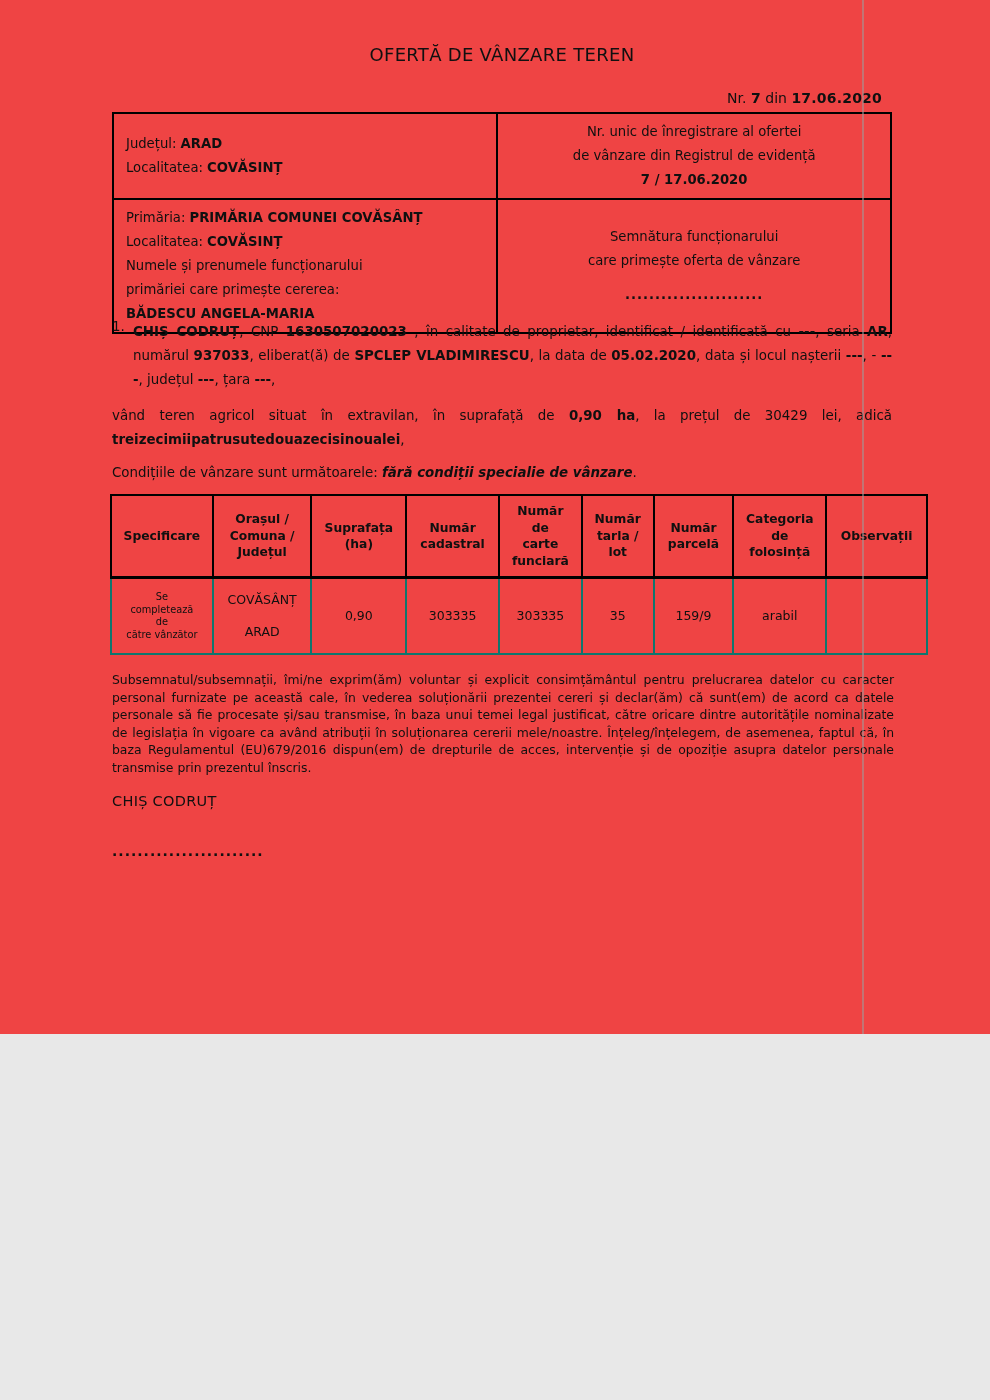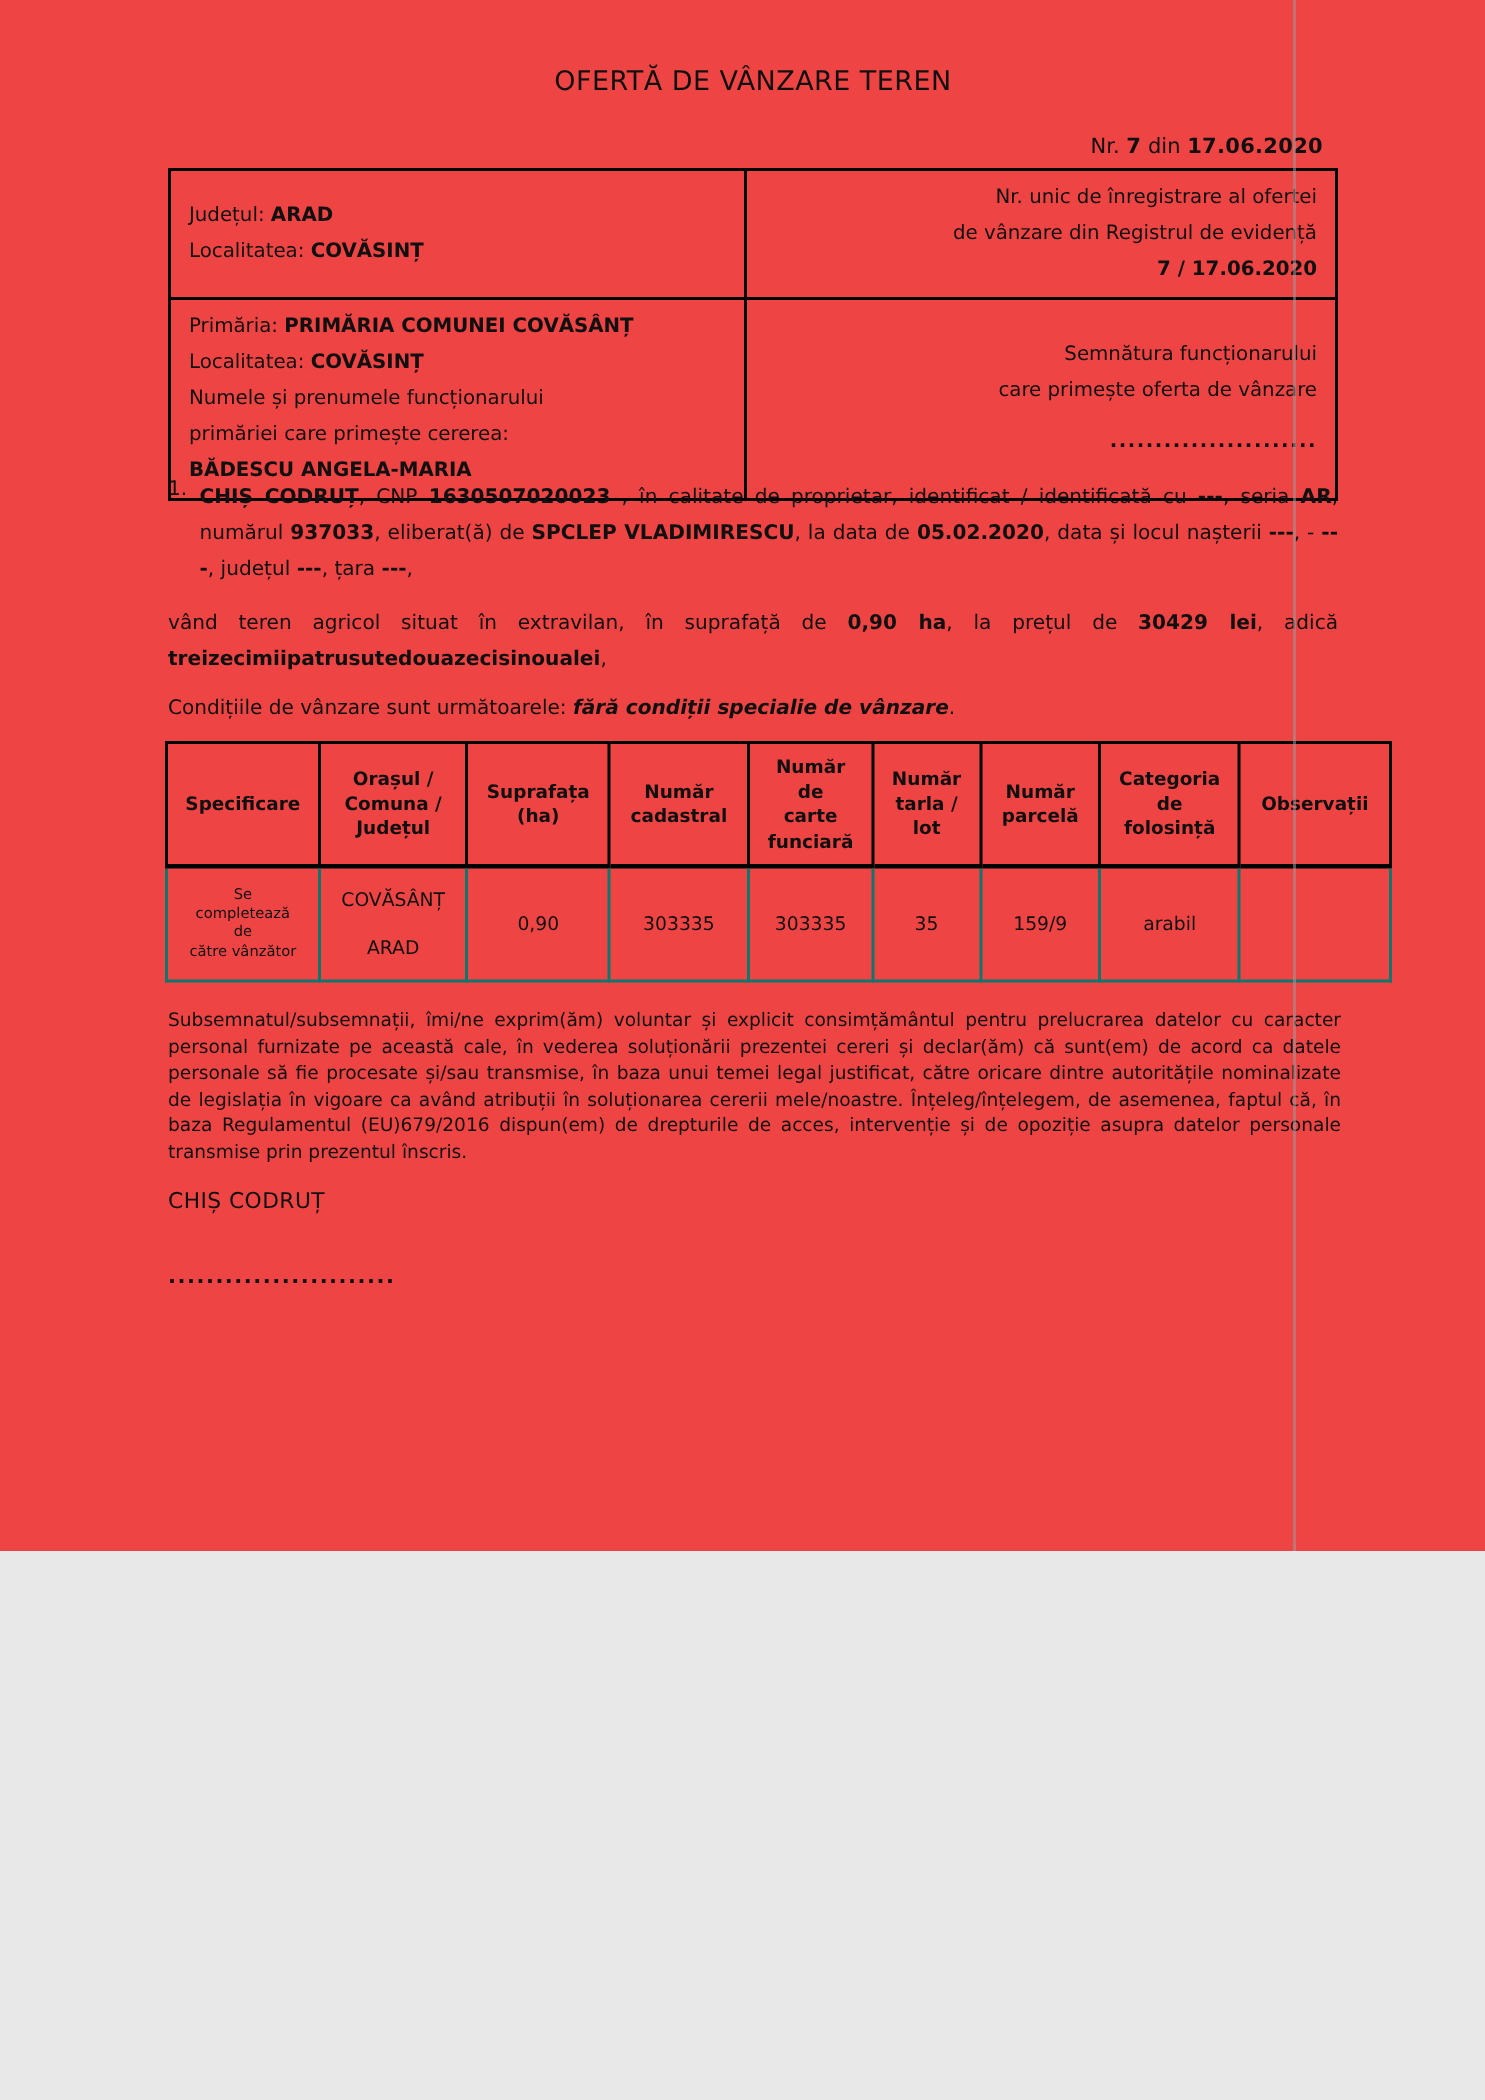--- a/index.html
+++ b/index.html
@@ -31,21 +31,21 @@
     position:absolute;top:112px;left:112px;width:780px;
     border-collapse:collapse;table-layout:fixed;
     font-size:13.2px;
   }
   .htable td{
     border:2px solid #000;vertical-align:middle;padding:6px 12px;
   }
   .htable .r1 td{height:63px;}
   .htable .r2 td{height:101px;}
   .htable .leftcell{line-height:24px;text-align:left;border-radius:20px;}
-  .htable .rightcell{line-height:24px;text-align:right;}
+  .htable .rightcell{line-height:24px;text-align:center;}
   .htable .dotline{margin-top:10px;font-weight:bold;letter-spacing:1px;}
   .para{
     position:absolute;left:112px;width:780px;
     font-size:13.4px;line-height:24px;text-align:justify;
   }
   .p1{top:320px;}
   .p1 .marker{position:absolute;left:0;top:-5px;}
   .p1 .ptext{display:block;margin-left:21px;}
   .p2{top:404px;}
   .p3{top:461px;}
@@ -122,21 +122,21 @@
       </td>
     </tr>
   </tbody>
     </table>
 
   <div class="para p1">
     <span class="marker">1.</span>
     <span class="ptext"><span style="font-weight: bold;">CHIȘ CODRUȚ</span><span>, CNP </span><span style="font-weight: bold;">1630507020023</span><span> , în calitate de proprietar, identificat / identificată cu </span><span style="font-weight: bold;">---</span><span>, seria </span><span style="font-weight: bold;">AR</span><span>, numărul </span><span style="font-weight: bold;">937033</span><span>, eliberat(ă) de </span><span style="font-weight: bold;">SPCLEP VLADIMIRESCU</span><span>, la data de </span><span style="font-weight: bold;">05.02.2020</span><span>, data și locul nașterii </span><span style="font-weight: bold;">---</span><span>, - </span><span style="font-weight: bold;">---</span><span>, județul </span><span style="font-weight: bold;">---</span><span>, țara </span><span style="font-weight: bold;">---</span><span>,</span></span>
   </div>
 
-  <div class="para p2"><span>vând teren agricol situat în extravilan, în suprafață de </span><span style="font-weight: bold;">0,90 ha</span><span>, la prețul de </span><span style="font-weight: bold;">30429 lei</span><span>, adică </span><span style="font-weight: bold;">treizecimiipatrusutedouazecisinoualei</span><span>,</span></div>
+  <div class="para p2"><span>vând teren agricol situat în extravilan, în suprafață de </span><span style="font-weight: bold;">0,90 ha</span><span>, la prețul de </span><span style="font-weight: normal;">30429 lei</span><span>, adică </span><span style="font-weight: bold;">treizecimiipatrusutedouazecisinoualei</span><span>,</span></div>
 
   <div class="para p3"><span>Condițiile de vânzare sunt următoarele: </span><span style="font-weight: bold; font-style: italic;">fără condiții specialie de vânzare</span><span>.</span></div>
 
   <table class="ltable">
     <colgroup>
       <col style="width:12.47%">
         <col style="width:12.10%">
         <col style="width:11.61%">
       <col style="width:11.37%">
         <col style="width:10.15%">

